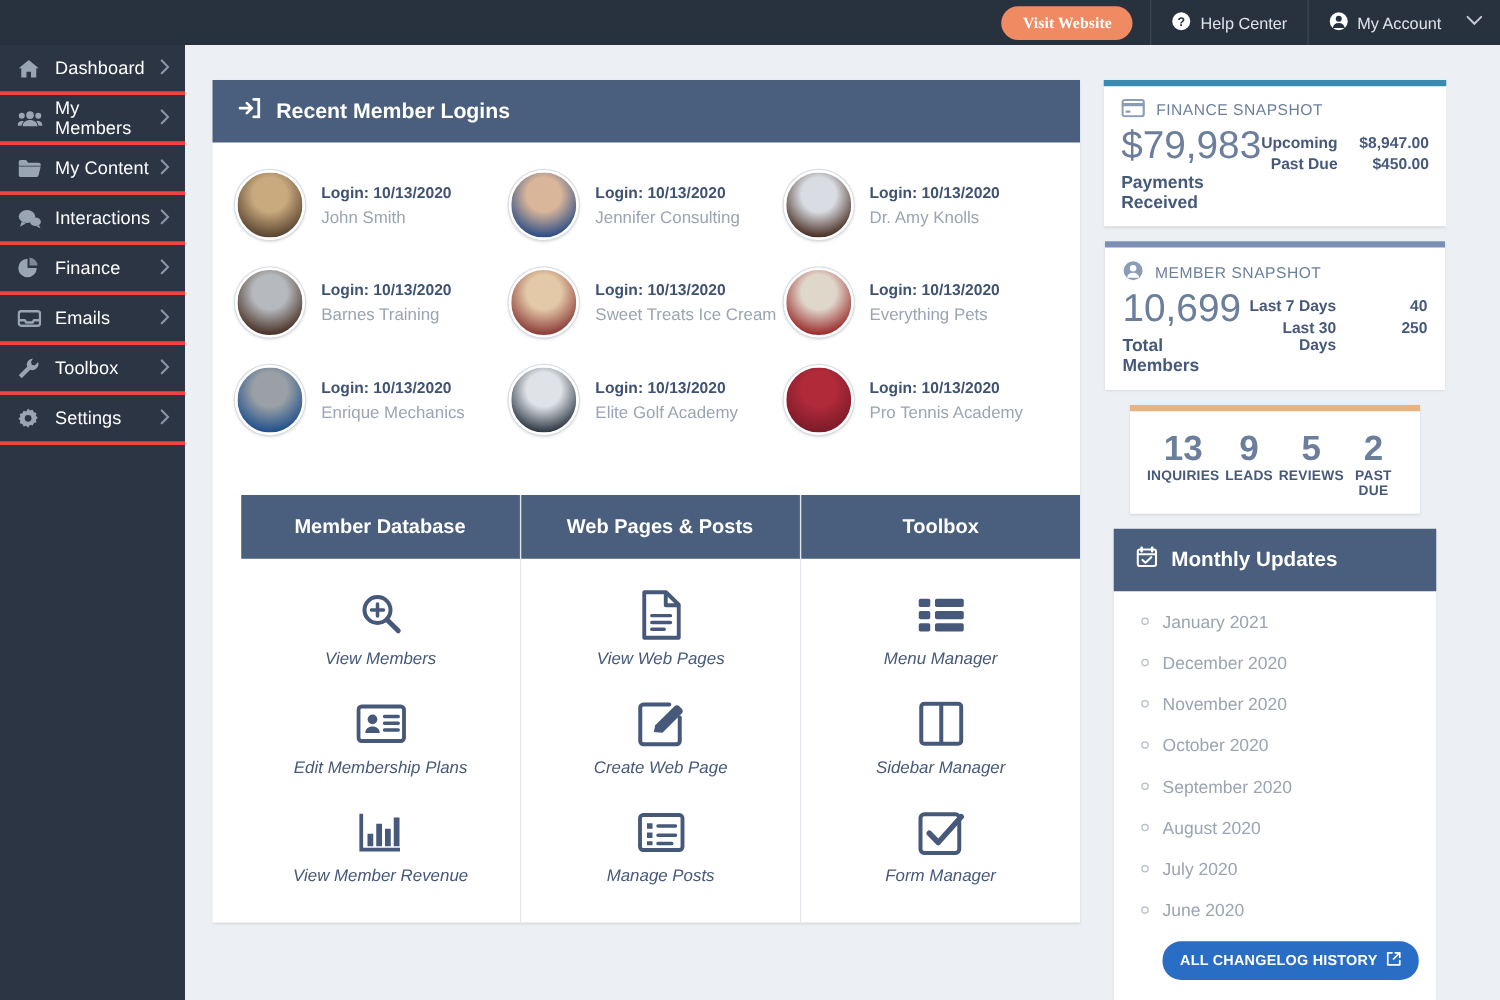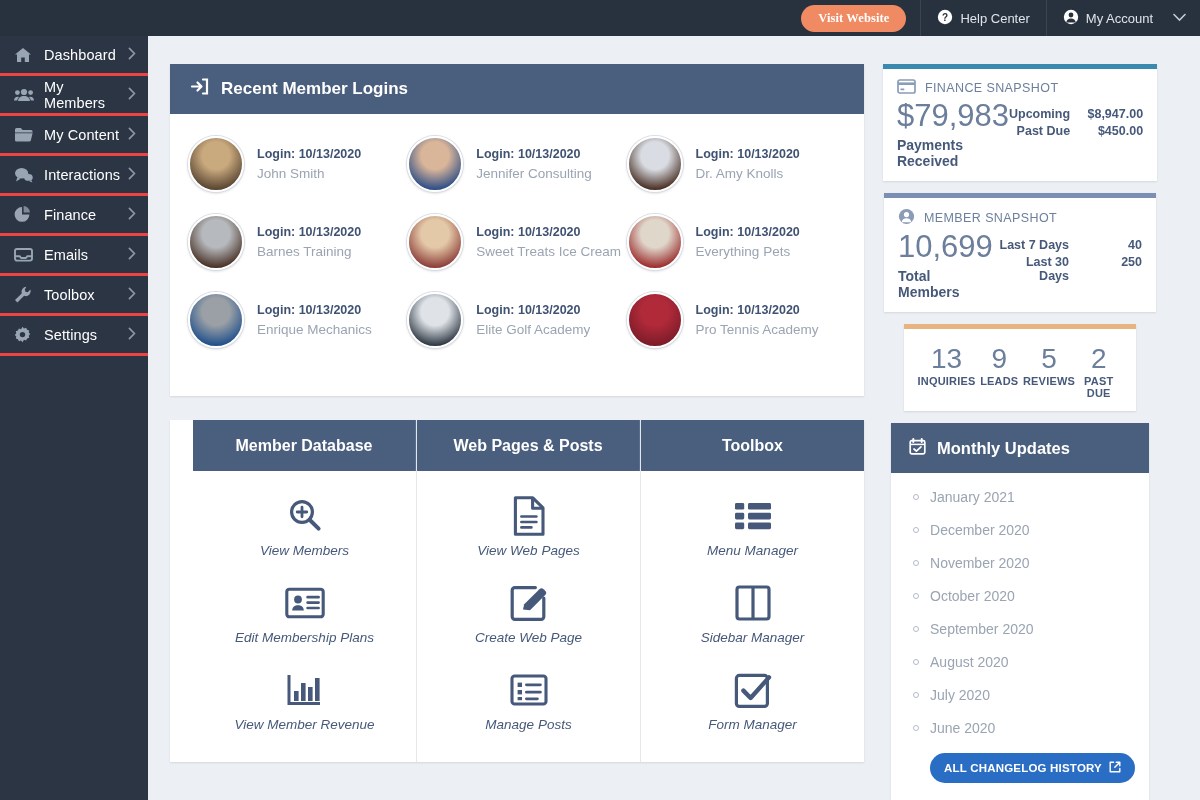--- a/index.html
+++ b/index.html
@@ -43,21 +43,21 @@
   .nav-ico { width: 22px; display: flex; align-items: center; color: #9aa5b4; margin-right: 8px; }
   .nav-label { flex: 1; letter-spacing: .1px; }
   .nav-chev { color: #8b96a6; font-size: 12px; }
 
   
   .main {
     position: absolute; left: 148px; top: 36px;
     width: 1052px; height: 764px; padding: 28px 22px 0 22px;
     display: flex; gap: 20px;
   }
-  .col-left { width: 694px; display: flex; flex-direction: column; gap: 24px;}
+  .col-left { width: 694px; display: flex; flex-direction: column; }
   .col-right { width: 272px; display: flex; flex-direction: column; gap: 12px; align-items: center;}
 
   .panel { background: #fff; box-shadow: 0 1px 2px rgba(0,0,0,.10); }
   .panel-head {
     background: #4a5e7e; color: #fff; height: 50px;
     display: flex; align-items: center; padding: 0 20px;
     font-size: 17px; font-weight: bold; gap: 12px;
   }
 
   
@@ -98,21 +98,21 @@
   .snap-big { font-size: 31px; color: #6b7e9b; font-weight: 300; line-height: 1.1; }
   .snap-big-label { font-size: 14px; color: #46597a; font-weight: bold; margin-top: 4px;}
   .snap-side { margin-left: auto; text-align: right; padding-top: 8px; }
   .snap-side-row { display: flex; justify-content: flex-end; gap: 11px; font-size: 12.5px;
     color: #46597a; font-weight: bold; margin-bottom: 3px; }
   .snap-side-k { }
   .snap-side-v { min-width: 62px; text-align: right; }
 
   .pending-grid { display: flex; padding-top: 4px; }
   .pending-cell { flex: 1; text-align: center; }
-  .pending-num { font-size: 28px; color: #6b7e9b; font-weight: 400; line-height: 1.15;}
+  .pending-num { font-size: 28px; color: #6b7e9b; font-weight: 700; line-height: 1.15;}
   .pending-lbl { font-size: 11px; color: #46597a; font-weight: bold; letter-spacing: .2px;}
 
   
   .mu-head { background: #4a5e7e; color:#fff; height: 50px; display:flex;
     align-items:center; gap: 11px; padding: 0 18px; font-size: 16.5px; font-weight: bold;}
   .mu-body { padding: 16px 14px 18px 22px; }
   .mu-item { display: flex; align-items: center; gap: 11px; font-size: 14px;
     color: #9aa4b2; margin-bottom: 17px; cursor: pointer;}
   .mu-bullet { width: 6px; height: 6px; border: 1.4px solid #b3bcc8; border-radius: 50%; flex-shrink: 0;}
   .mu-btn {

